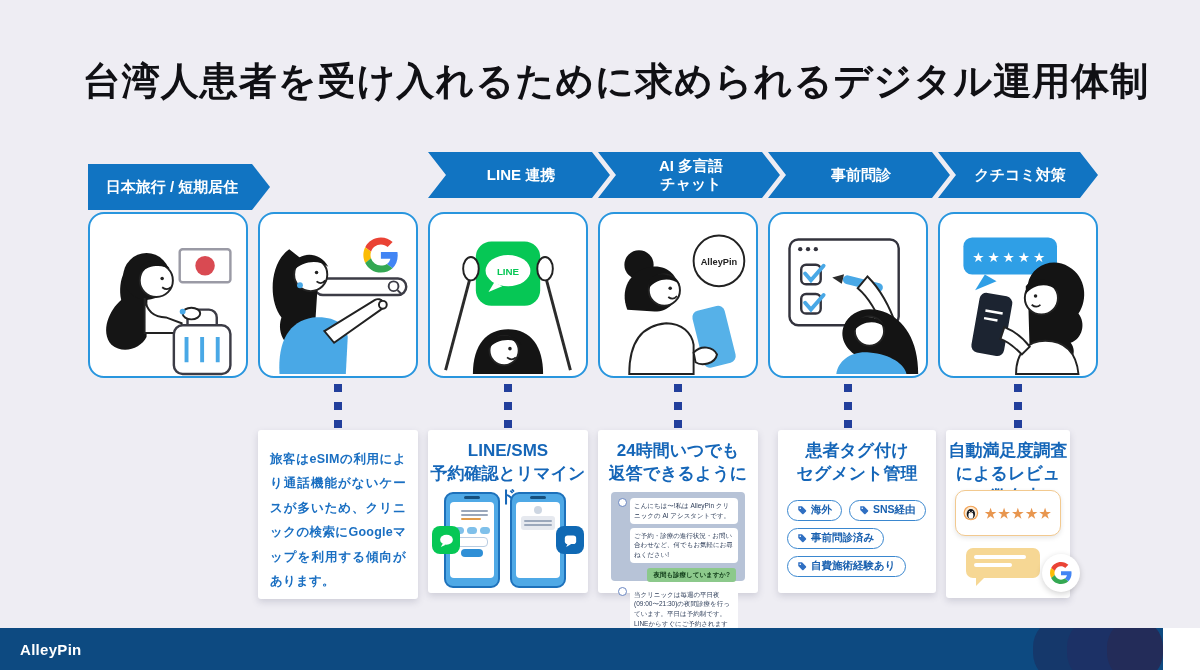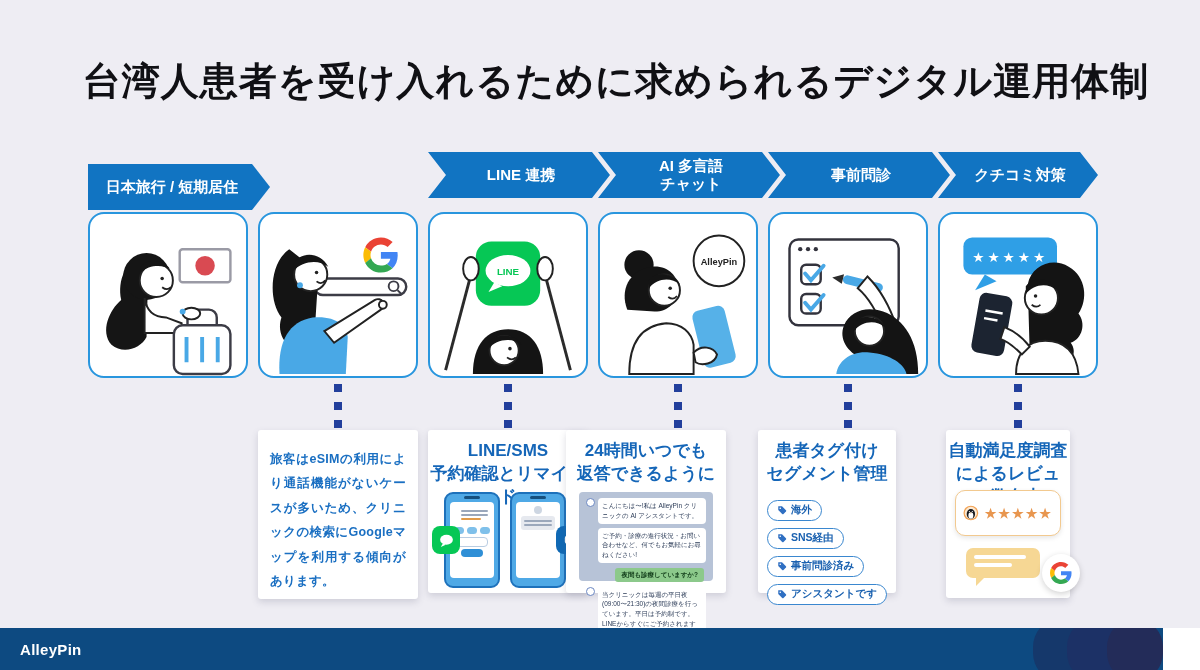--- a/index.html
+++ b/index.html
@@ -24,22 +24,22 @@
   .card svg{width:100%;height:100%;display:block;}
   
   .dotcol{position:absolute;top:384px;width:8px;height:44px;display:flex;flex-direction:column;justify-content:space-between;}
   .dotcol span{width:8px;height:8px;background:#223f9c;display:block;}
   .k2{left:334px;}.k3{left:504px;}.k4{left:674px;}.k5{left:844px;}.k6{left:1014px;}
   
   .detail{position:absolute;top:430px;background:#fff;border-radius:3px;
           box-shadow:0 3px 7px rgba(80,80,110,.20);box-sizing:border-box;}
   .d2{left:258px;width:160px;height:169px;}
   .d3{left:428px;width:160px;height:163px;}
-  .d4{left:566px;width:160px;height:163px;}
-  .d5{left:758px;width:138px;height:163px;}
+  .d4{left:598px;width:160px;height:163px;}
+  .d5{left:778px;width:158px;height:163px;}
   .d6{left:946px;width:124px;height:168px;}
   .note{padding:17px 12px;font-size:12.5px;font-weight:600;color:#1a6fc2;
         line-height:1.95;letter-spacing:.2px;text-align:justify;}
   .dtitle{margin:10px 2px 0;text-align:center;font-size:17px;font-weight:800;color:#1566b8;
           white-space:pre-line;line-height:1.35;}
   
   .phone{position:absolute;border:2px solid #1d71bb;background:#4fa9e6;border-radius:9px;}
   .p-left{left:16px;top:62px;width:52px;height:92px;}
   .p-right{left:82px;top:62px;width:52px;height:92px;}
   .phone .speaker{position:absolute;top:2px;left:50%;transform:translateX(-50%);width:16px;height:3px;background:#16507e;border-radius:2px;}
@@ -354,21 +354,21 @@
             <path d="M2 2h6l6.3 6.3a1.5 1.5 0 0 1 0 2.1l-3.9 3.9a1.5 1.5 0 0 1-2.1 0L2 8z"></path>
             <circle cx="5.2" cy="5.2" r="1.3" fill="#fff"></circle>
           </svg>
           <span>事前問診済み</span>
         </span>
       <span class="pill">
           <svg viewBox="0 0 16 16">
             <path d="M2 2h6l6.3 6.3a1.5 1.5 0 0 1 0 2.1l-3.9 3.9a1.5 1.5 0 0 1-2.1 0L2 8z"></path>
             <circle cx="5.2" cy="5.2" r="1.3" fill="#fff"></circle>
           </svg>
-          <span>アシスタントです</span>
+          <span>自費施術経験あり</span>
         </span>
     </div>
   </div>
 
   <div class="detail d6">
     <div class="dtitle">自動満足度調査
 によるレビュー数向上</div>
     <div class="reviewbox">
       <svg width="32" height="32" viewBox="0 0 32 32">
         <circle cx="16" cy="16" r="15" fill="#f2a254"></circle>

